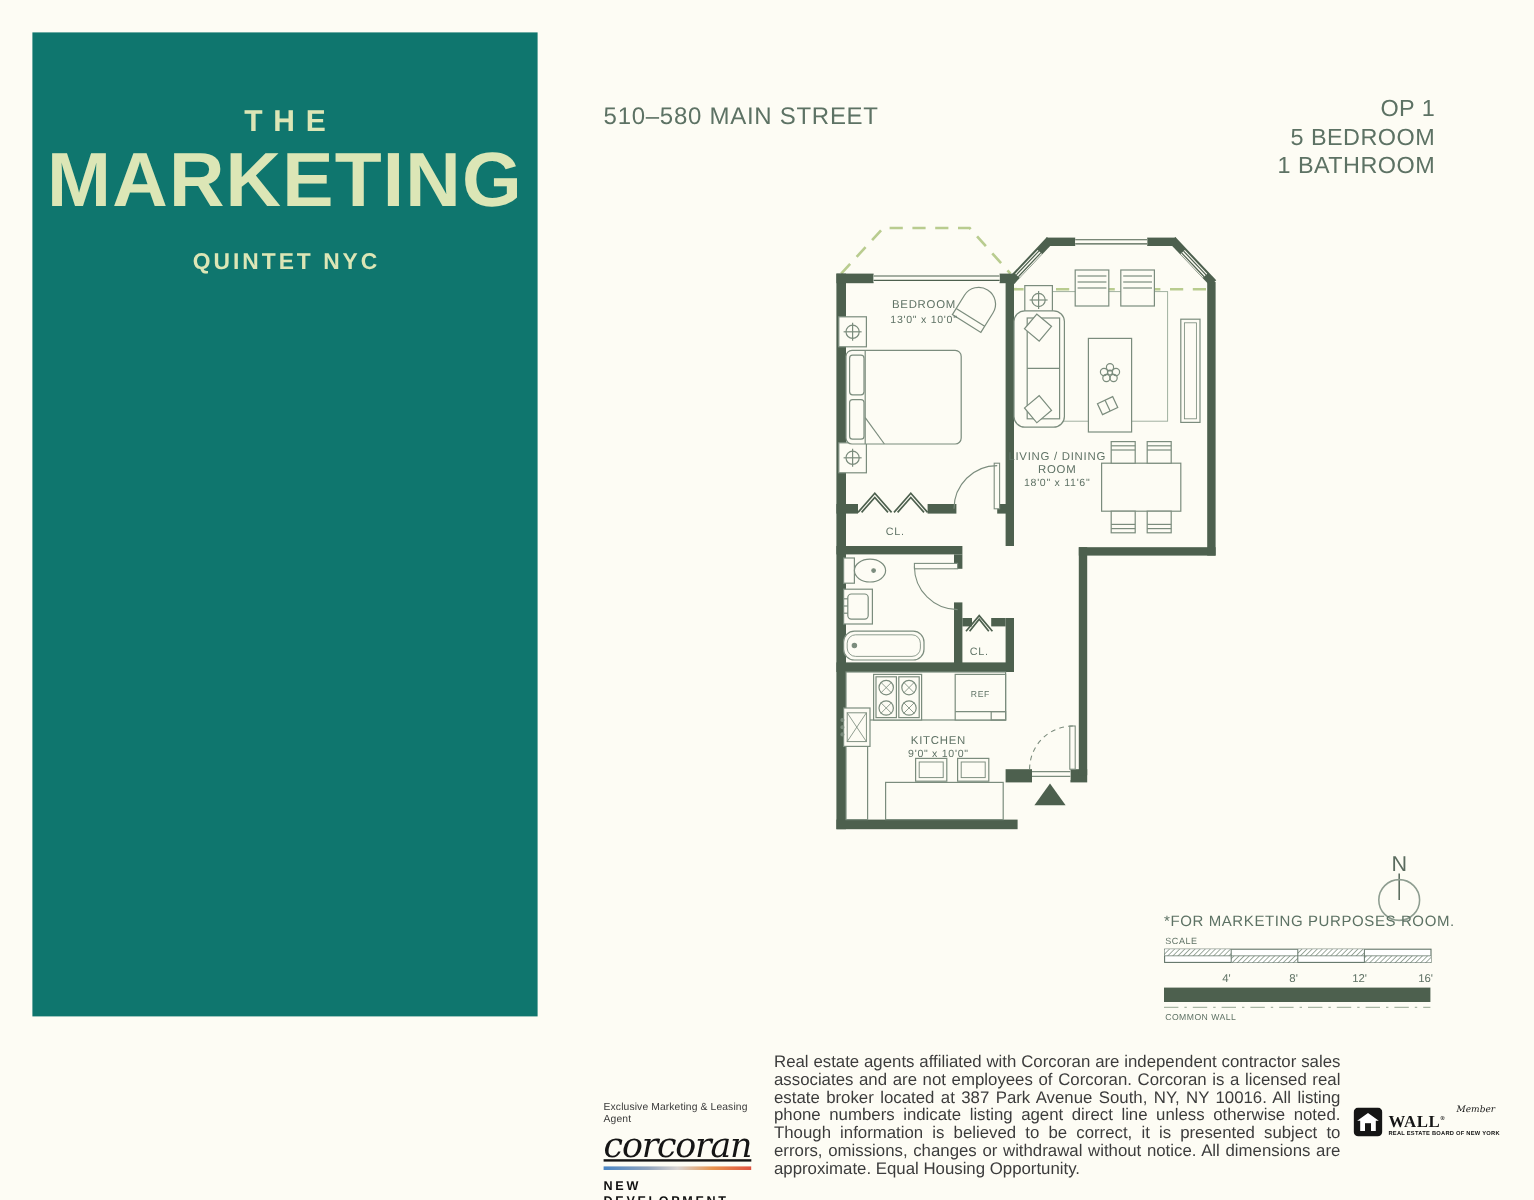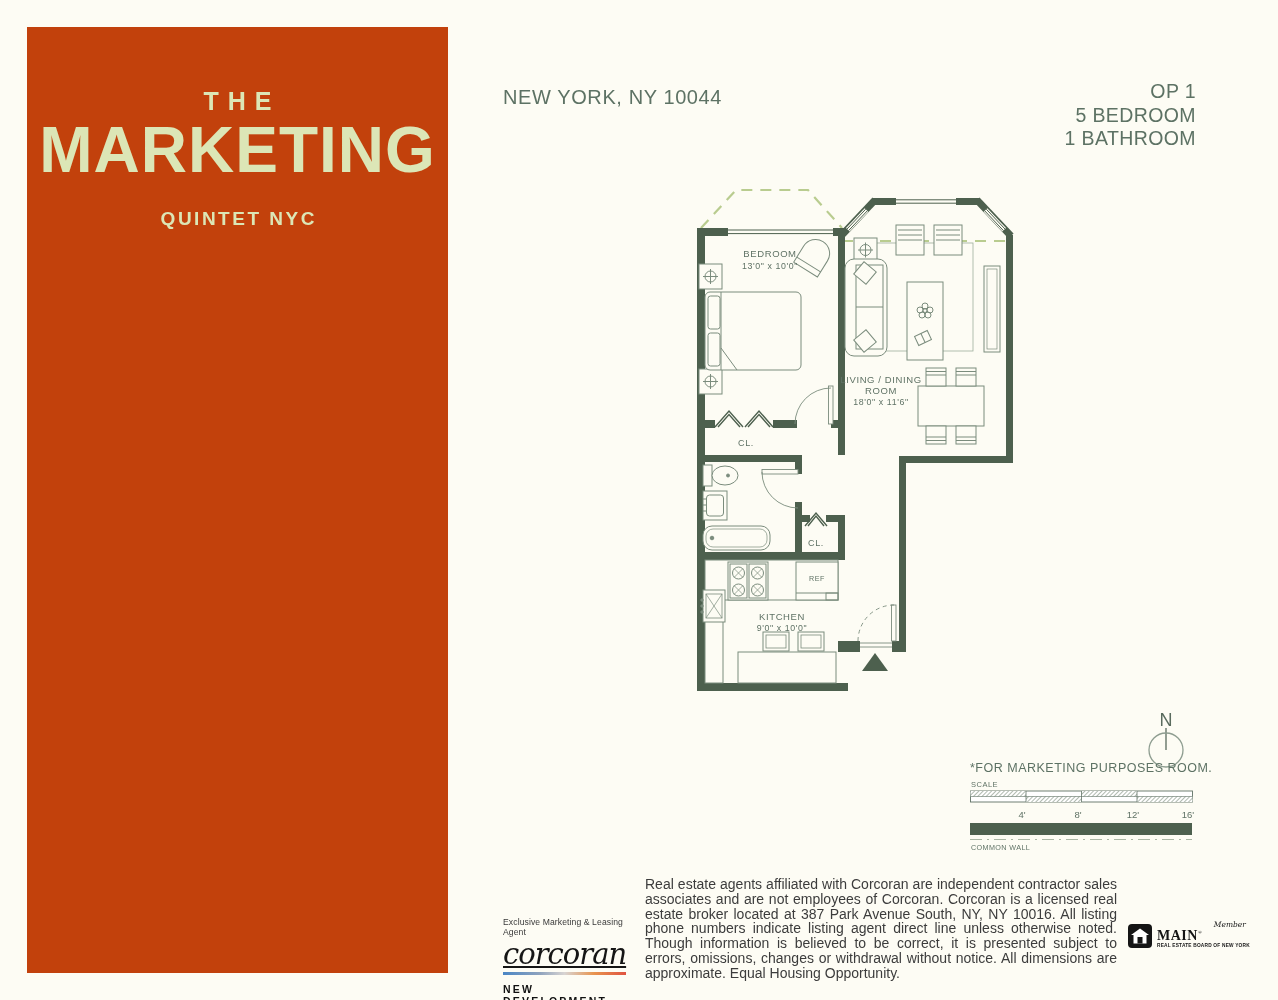--- a/index.html
+++ b/index.html
@@ -3,22 +3,22 @@
 <meta charset="utf-8">
 <style>
   html,body{margin:0;padding:0;}
   body{
     width:1278px;height:1000px;position:relative;overflow:hidden;
     background:#fdfcf4;
     font-family:"Liberation Sans",sans-serif;
   }
   
   .panel{
-    position:absolute;left:27px;top:27px;width:421px;height:946px;
-    background:#c2410c;text-align:center;color:#dce6b6;
+    position:absolute;left:27px;top:27px;width:421px;height:820px;
+    background:#0f766e;text-align:center;color:#dce6b6;
   }
   .brand-the{margin-top:60px;font-size:25px;font-weight:800;letter-spacing:9px;text-indent:9px;}
   .brand-name{margin-top:2px;font-size:64px;font-weight:800;letter-spacing:1px;line-height:1.0;}
   .brand-sub{margin-top:26px;font-size:19px;font-weight:800;letter-spacing:2.5px;text-indent:2.5px;}
   
   .address{
     position:absolute;left:503px;top:84px;color:#5d7264;
     font-size:20px;line-height:27px;letter-spacing:.6px;
   }
   .unit-info{
@@ -36,38 +36,38 @@
   .agent-block{position:absolute;left:503px;top:875px;width:136px;color:#222;margin-top:42px;}
   .agent-label{font-size:8.6px;color:#3a3a3a;letter-spacing:.1px;}
   .corcoran-logo{font-family:"DejaVu Serif","Liberation Serif",serif;font-style:italic;font-size:29px;color:#151515;letter-spacing:-1px;margin-top:2px;line-height:1.05;text-decoration:underline;}
   .gradient-rule{width:123px;height:2.5px;margin-top:3px;
     background:linear-gradient(90deg,#4a86c5 0%,#8fa3bd 30%,#d8d4d2 50%,#e8944e 74%,#e05340 100%);}
   .division{font-size:10.5px;font-weight:bold;letter-spacing:2.2px;color:#111;margin-top:8px;}
   .disclaimer{
     position:absolute;left:645px;top:877px;width:472px;
     font-size:14px;line-height:14.8px;color:#3c3c3c;text-align:justify;
   }
-  .rebny{position:absolute;left:1128px;top:921px;display:flex;align-items:flex-end;gap:5px;}
+  .rebny{position:absolute;left:1128px;top:921px;display:flex;align-items:center;gap:5px;}
   .rebny-text{display:flex;flex-direction:column;line-height:1;}
   .rebny-member{font-family:"DejaVu Serif","Liberation Serif",serif;font-style:italic;font-size:7.5px;color:#151515;align-self:flex-end;margin-right:4px;}
   .rebny-name{font-family:"Liberation Serif",serif;font-weight:bold;font-size:14px;color:#151515;letter-spacing:.5px;}
   .rebny-name sup{font-size:5px;}
   .rebny-tagline{font-size:4.8px;font-weight:bold;color:#151515;letter-spacing:.2px;margin-top:1px;}
 </style>
 </head>
 <body>
 
 <div class="panel">
   <div class="brand-the">THE</div>
   <div class="brand-name">MARKETING</div>
   <div class="brand-sub">QUINTET NYC</div>
 </div>
 
 <div class="address">
-  <div>NEW YORK, NY 10044</div>
+  <div>510–580 MAIN STREET</div>
 </div>
 
 <div class="unit-info">
   <div>OP 1</div>
   <div>5 BEDROOM</div>
   <div>1 BATHROOM</div>
 </div>
 
 <svg class="plan-svg" width="330" height="520" viewBox="0 0 330 520">
 
@@ -342,16 +342,16 @@
 <div class="disclaimer">Real estate agents affiliated with Corcoran are independent contractor sales associates and are not employees of Corcoran. Corcoran is a licensed real estate broker located at 387 Park Avenue South, NY, NY 10016. All listing phone numbers indicate listing agent direct line unless otherwise noted. Though information is believed to be correct, it is presented subject to errors, omissions, changes or withdrawal without notice. All dimensions are approximate. Equal Housing Opportunity.</div>
 
 <div class="rebny">
   <svg width="24" height="24" viewBox="0 0 24 24">
     <rect x="0" y="0" width="24" height="24" rx="4" fill="#151515"></rect>
     <path d="M12 4.5 L21 11 H18.5 V19.5 H5.5 V11 H3 Z" fill="#ffffff"></path>
     <rect x="9.5" y="13" width="5" height="6.5" fill="#151515"></rect>
   </svg>
   <div class="rebny-text">
     <span class="rebny-member">Member</span>
-    <span class="rebny-name"><span>MAIN</span><sup>®</sup></span>
+    <span class="rebny-name"><span>WALL</span><sup>®</sup></span>
     <span class="rebny-tagline">REAL ESTATE BOARD OF NEW YORK</span>
   </div>
 </div>
 
 </body></html>

